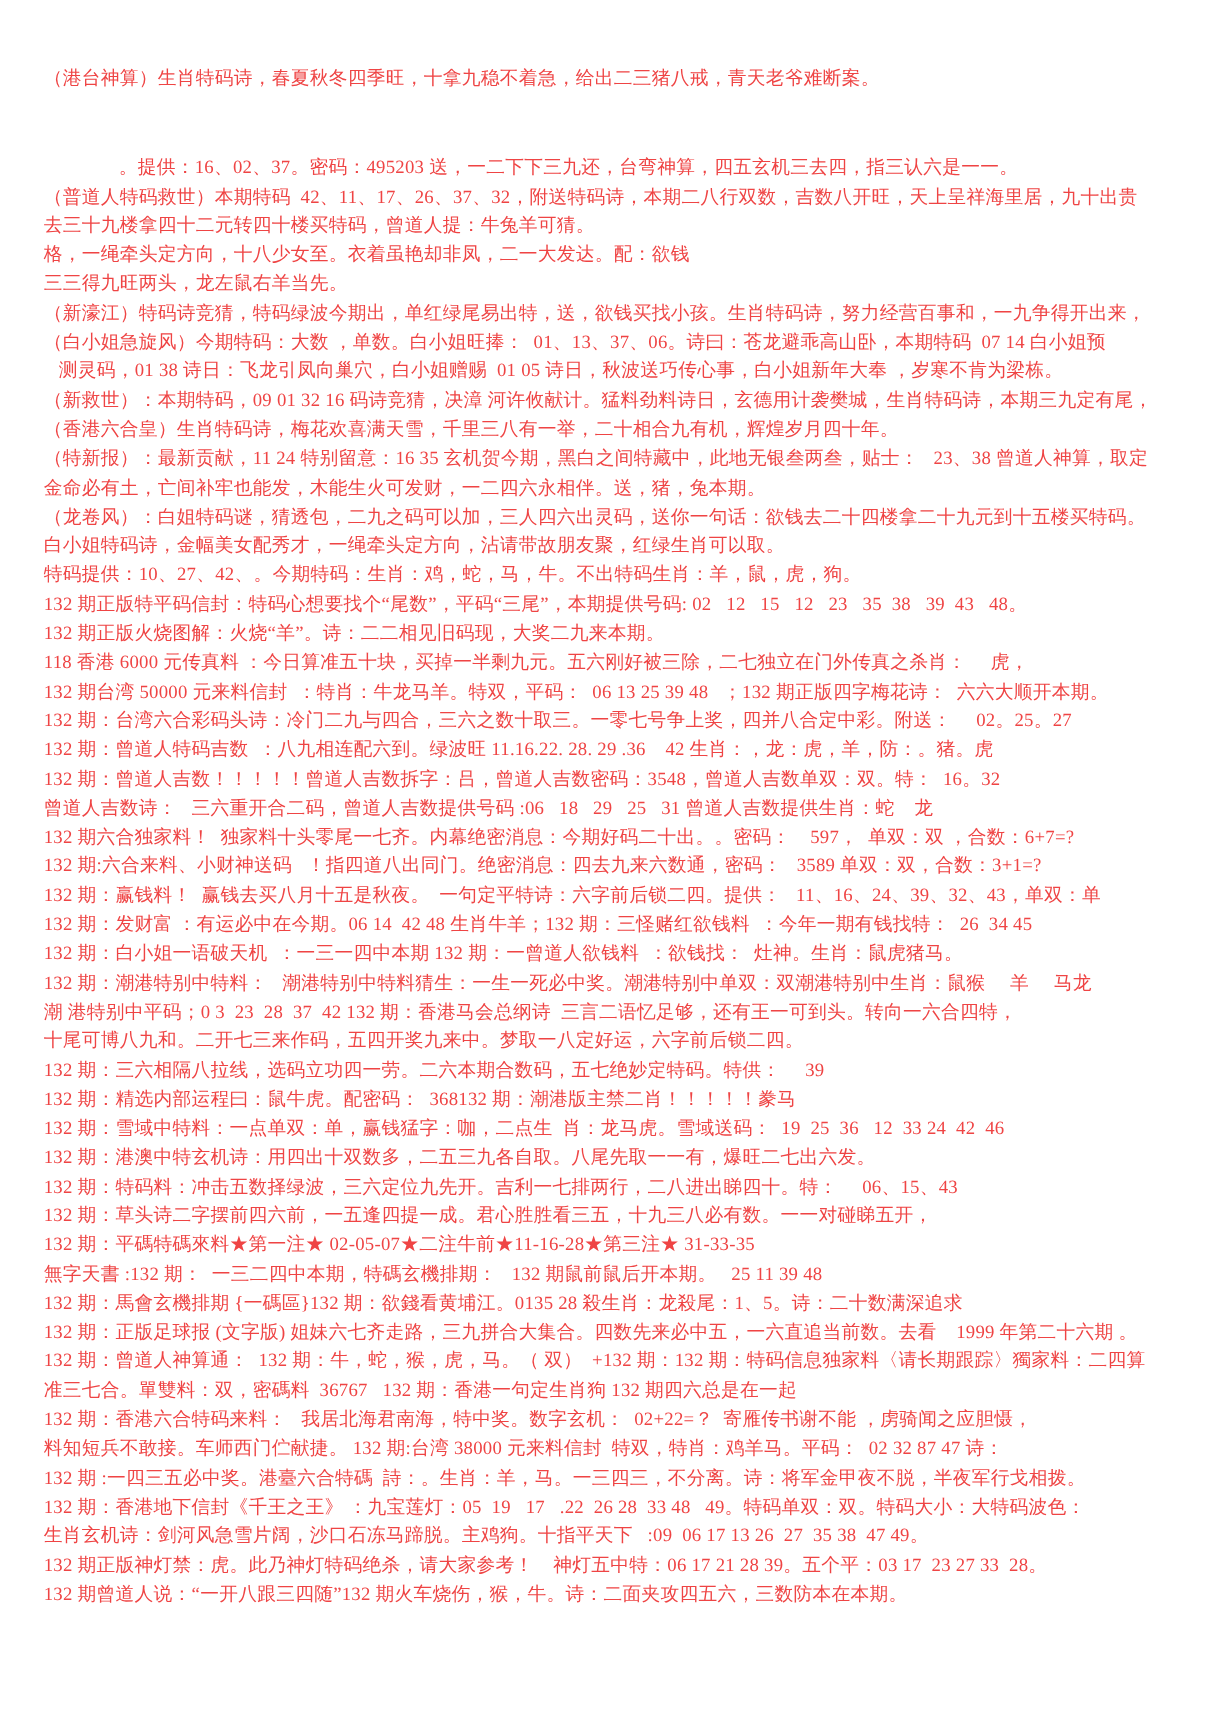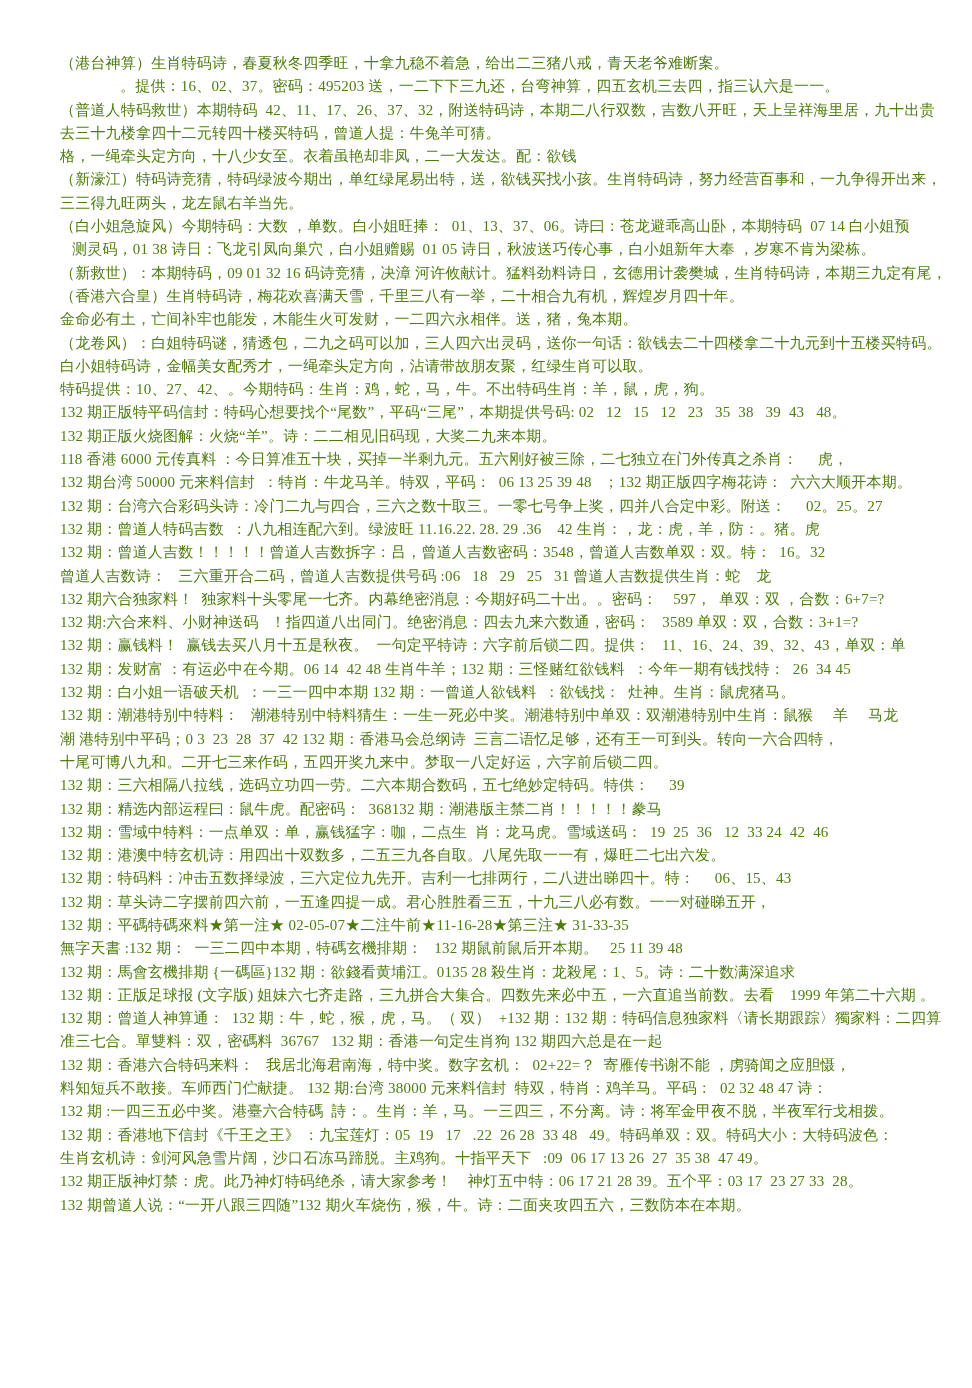--- a/index.html
+++ b/index.html
@@ -9,49 +9,50 @@
   }
   .page {
     position: relative;
     width: 972px;
     height: 1388px;
     background: #ffffff;
     overflow: hidden;
     font-family: "Liberation Serif", "DejaVu Serif", serif;
   }
   .doc {
-    padding: 52px 6px 0 60px;
-    color: #4d7c0f;
+    padding: 52px 6px 0 35px;
+    color: #ef4444;
   }
   .line {
     margin: 0;
     font-size: 15px;
     line-height: 23.3px;
     white-space: pre-wrap;
     letter-spacing: 0.2px;
     word-break: break-all;
     -webkit-font-smoothing: none;
   }
 </style>
 </head>
 <body>
 
 <div class="page">
   <div class="doc">
       <p class="line">（港台神算）生肖特码诗，春夏秋冬四季旺，十拿九稳不着急，给出二三猪八戒，青天老爷难断案。</p>
-      <p class="line" style="padding-left: 60px;">。提供：16、02、37。密码：495203 送，一二下下三九还，台弯神算，四五玄机三去四，指三认六是一一。</p>
+      <p class="line" style="padding-left: 60px; margin-top: 48px;">。提供：16、02、37。密码：495203 送，一二下下三九还，台弯神算，四五玄机三去四，指三认六是一一。</p>
       <p class="line">（普道人特码救世）本期特码  42、11、17、26、37、32，附送特码诗，本期二八行双数，吉数八开旺，天上呈祥海里居，九十出贵</p>
       <p class="line">去三十九楼拿四十二元转四十楼买特码，曾道人提：牛兔羊可猜。</p>
       <p class="line">格，一绳牵头定方向，十八少女至。衣着虽艳却非凤，二一大发达。配：欲钱</p>
+      <p class="line">三三得九旺两头，龙左鼠右羊当先。</p>
       <p class="line">（新濠江）特码诗竞猜，特码绿波今期出，单红绿尾易出特，送，欲钱买找小孩。生肖特码诗，努力经营百事和，一九争得开出来，</p>
-      <p class="line">三三得九旺两头，龙左鼠右羊当先。</p>
       <p class="line">（白小姐急旋风）今期特码：大数 ，单数。白小姐旺捧：  01、13、37、06。诗曰：苍龙避乖高山卧，本期特码  07 14 白小姐预</p>
       <p class="line" style="padding-left: 12px;">测灵码，01 38 诗日：飞龙引凤向巢穴，白小姐赠赐  01 05 诗日，秋波送巧传心事，白小姐新年大奉 ，岁寒不肯为梁栋。</p>
       <p class="line">（新救世）：本期特码，09 01 32 16 码诗竞猜，决漳 河许攸献计。猛料劲料诗日，玄德用计袭樊城，生肖特码诗，本期三九定有尾，</p>
       <p class="line">（香港六合皇）生肖特码诗，梅花欢喜满天雪，千里三八有一举，二十相合九有机，辉煌岁月四十年。</p>
+      <p class="line">（特新报）：最新贡献，11 24 特别留意：16 35 玄机贺今期，黑白之间特藏中，此地无银叁两叁，贴士：   23、38 曾道人神算，取定</p>
       <p class="line">金命必有土，亡间补牢也能发，木能生火可发财，一二四六永相伴。送，猪，兔本期。</p>
       <p class="line">（龙卷风）：白姐特码谜，猜透包，二九之码可以加，三人四六出灵码，送你一句话：欲钱去二十四楼拿二十九元到十五楼买特码。</p>
       <p class="line">白小姐特码诗，金幅美女配秀才，一绳牵头定方向，沾请带故朋友聚，红绿生肖可以取。</p>
       <p class="line">特码提供：10、27、42、。今期特码：生肖：鸡，蛇，马，牛。不出特码生肖：羊，鼠，虎，狗。</p>
       <p class="line">132 期正版特平码信封：特码心想要找个“尾数”，平码“三尾”，本期提供号码: 02   12   15   12   23   35  38   39  43   48。</p>
       <p class="line">132 期正版火烧图解：火烧“羊”。诗：二二相见旧码现，大奖二九来本期。</p>
       <p class="line">118 香港 6000 元传真料 ：今日算准五十块，买掉一半剩九元。五六刚好被三除，二七独立在门外传真之杀肖：     虎，</p>
       <p class="line">132 期台湾 50000 元来料信封  ：特肖：牛龙马羊。特双，平码：  06 13 25 39 48   ；132 期正版四字梅花诗：  六六大顺开本期。</p>
       <p class="line">132 期：台湾六合彩码头诗：冷门二九与四合，三六之数十取三。一零七号争上奖，四并八合定中彩。附送：     02。25。27</p>
       <p class="line">132 期：曾道人特码吉数  ：八九相连配六到。绿波旺 11.16.22. 28. 29 .36    42 生肖：，龙：虎，羊，防：。猪。虎</p>
@@ -71,20 +72,20 @@
       <p class="line">132 期：港澳中特玄机诗：用四出十双数多，二五三九各自取。八尾先取一一有，爆旺二七出六发。</p>
       <p class="line">132 期：特码料：冲击五数择绿波，三六定位九先开。吉利一七排两行，二八进出睇四十。特：     06、15、43</p>
       <p class="line">132 期：草头诗二字摆前四六前，一五逢四提一成。君心胜胜看三五，十九三八必有数。一一对碰睇五开，</p>
       <p class="line">132 期：平碼特碼來料★第一注★ 02-05-07★二注牛前★11-16-28★第三注★ 31-33-35</p>
       <p class="line">無字天書 :132 期：  一三二四中本期，特碼玄機排期：   132 期鼠前鼠后开本期。   25 11 39 48</p>
       <p class="line">132 期：馬會玄機排期 {一碼區}132 期：欲錢看黄埔江。0135 28 殺生肖：龙殺尾：1、5。诗：二十数满深追求</p>
       <p class="line">132 期：正版足球报 (文字版) 姐妹六七齐走路，三九拼合大集合。四数先来必中五，一六直追当前数。去看    1999 年第二十六期 。</p>
       <p class="line">132 期：曾道人神算通：  132 期：牛，蛇，猴，虎，马。（ 双）  +132 期：132 期：特码信息独家料〈请长期跟踪〉獨家料：二四算</p>
       <p class="line">准三七合。單雙料：双，密碼料  36767   132 期：香港一句定生肖狗 132 期四六总是在一起</p>
       <p class="line">132 期：香港六合特码来料：   我居北海君南海，特中奖。数字玄机：  02+22=？  寄雁传书谢不能 ，虏骑闻之应胆慑，</p>
-      <p class="line">料知短兵不敢接。车师西门伫献捷。 132 期:台湾 38000 元来料信封  特双，特肖：鸡羊马。平码：  02 32 48 47 诗：</p>
+      <p class="line">料知短兵不敢接。车师西门伫献捷。 132 期:台湾 38000 元来料信封  特双，特肖：鸡羊马。平码：  02 32 87 47 诗：</p>
       <p class="line">132 期 :一四三五必中奖。港臺六合特碼  詩：。生肖：羊，马。一三四三，不分离。诗：将军金甲夜不脱，半夜军行戈相拨。</p>
       <p class="line">132 期：香港地下信封《千王之王》 ：九宝莲灯：05  19   17   .22  26 28  33 48   49。特码单双：双。特码大小：大特码波色：</p>
       <p class="line">生肖玄机诗：剑河风急雪片阔，沙口石冻马蹄脱。主鸡狗。十指平天下   :09  06 17 13 26  27  35 38  47 49。</p>
       <p class="line">132 期正版神灯禁：虎。此乃神灯特码绝杀，请大家参考！    神灯五中特：06 17 21 28 39。五个平：03 17  23 27 33  28。</p>
       <p class="line">132 期曾道人说：“一开八跟三四随”132 期火车烧伤，猴，牛。诗：二面夹攻四五六，三数防本在本期。</p>
     </div>
 </div>
 
 </body></html>

